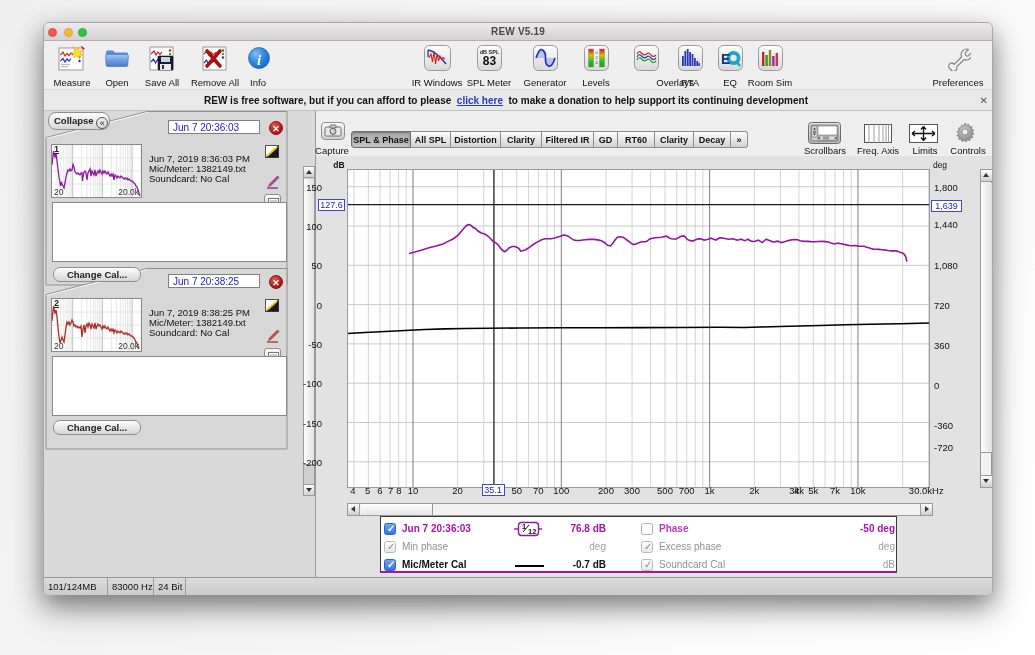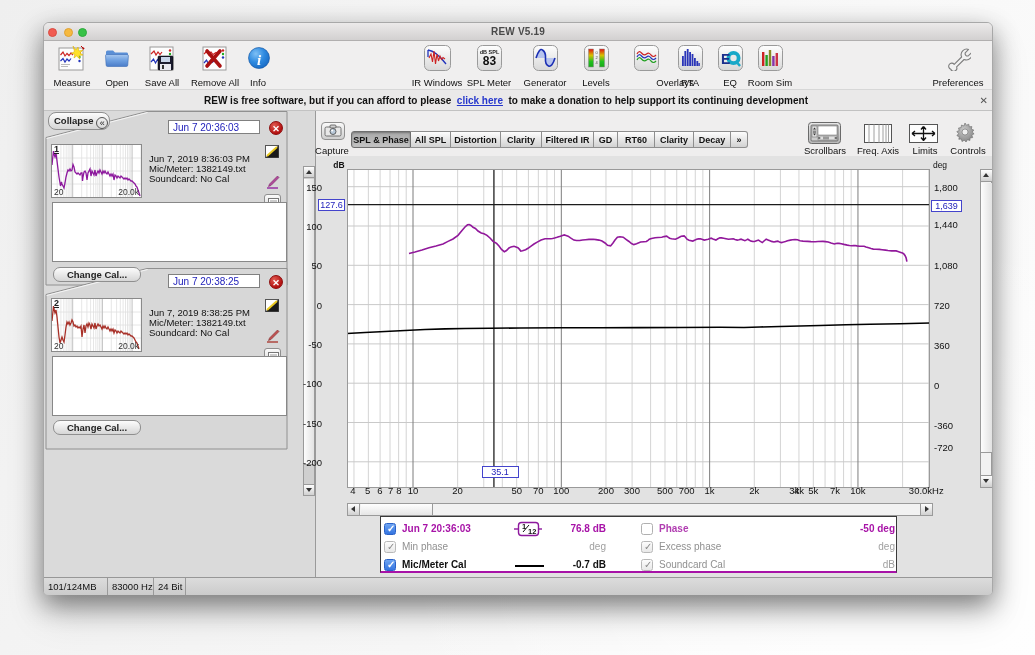--- a/index.html
+++ b/index.html
@@ -613,21 +613,21 @@
         <div class="xlab" style="left:596px;">500</div>
         <div class="xlab" style="left:617.6px;">700</div>
         <div class="xlab" style="left:640.6px;">1k</div>
         <div class="xlab" style="left:685.2px;">2k</div>
         <div class="xlab" style="left:711.4px;padding-left:28px;">3k</div>
         <div class="xlab" style="left:730px;">4k</div>
         <div class="xlab" style="left:744.3px;">5k</div>
         <div class="xlab" style="left:766px;">7k</div>
         <div class="xlab" style="left:788.9px;">10k</div>
         <div class="xlab" style="left:857.3px;">30.0kHz</div>
-      <div class="cbox" style="left:437.5px;top:355px;width:37px;">35.1</div>
+      <div class="cbox" style="left:437.5px;top:373px;width:23px;">35.1</div>
 
       <div class="abs" style="left:303px;top:392px;width:586px;height:13px;border:1px solid #9a9a9a;background:#f2f2f2;">
         <div class="abs" style="left:0;top:0;width:12px;height:11px;background:linear-gradient(#fdfdfd,#d0d0d0);border-right:1px solid #9a9a9a;">
             <div class="arrlf"></div>
           </div>
         <div class="abs" style="left:13px;top:0;width:72px;height:11px;background:linear-gradient(#fefefe,#e6e6e6);border-right:1px solid #9a9a9a;"></div>
         <div class="abs" style="right:0;top:0;width:12px;height:11px;background:linear-gradient(#fdfdfd,#d0d0d0);border-left:1px solid #9a9a9a;">
             <div class="arrrt"></div>
           </div>
       </div>

